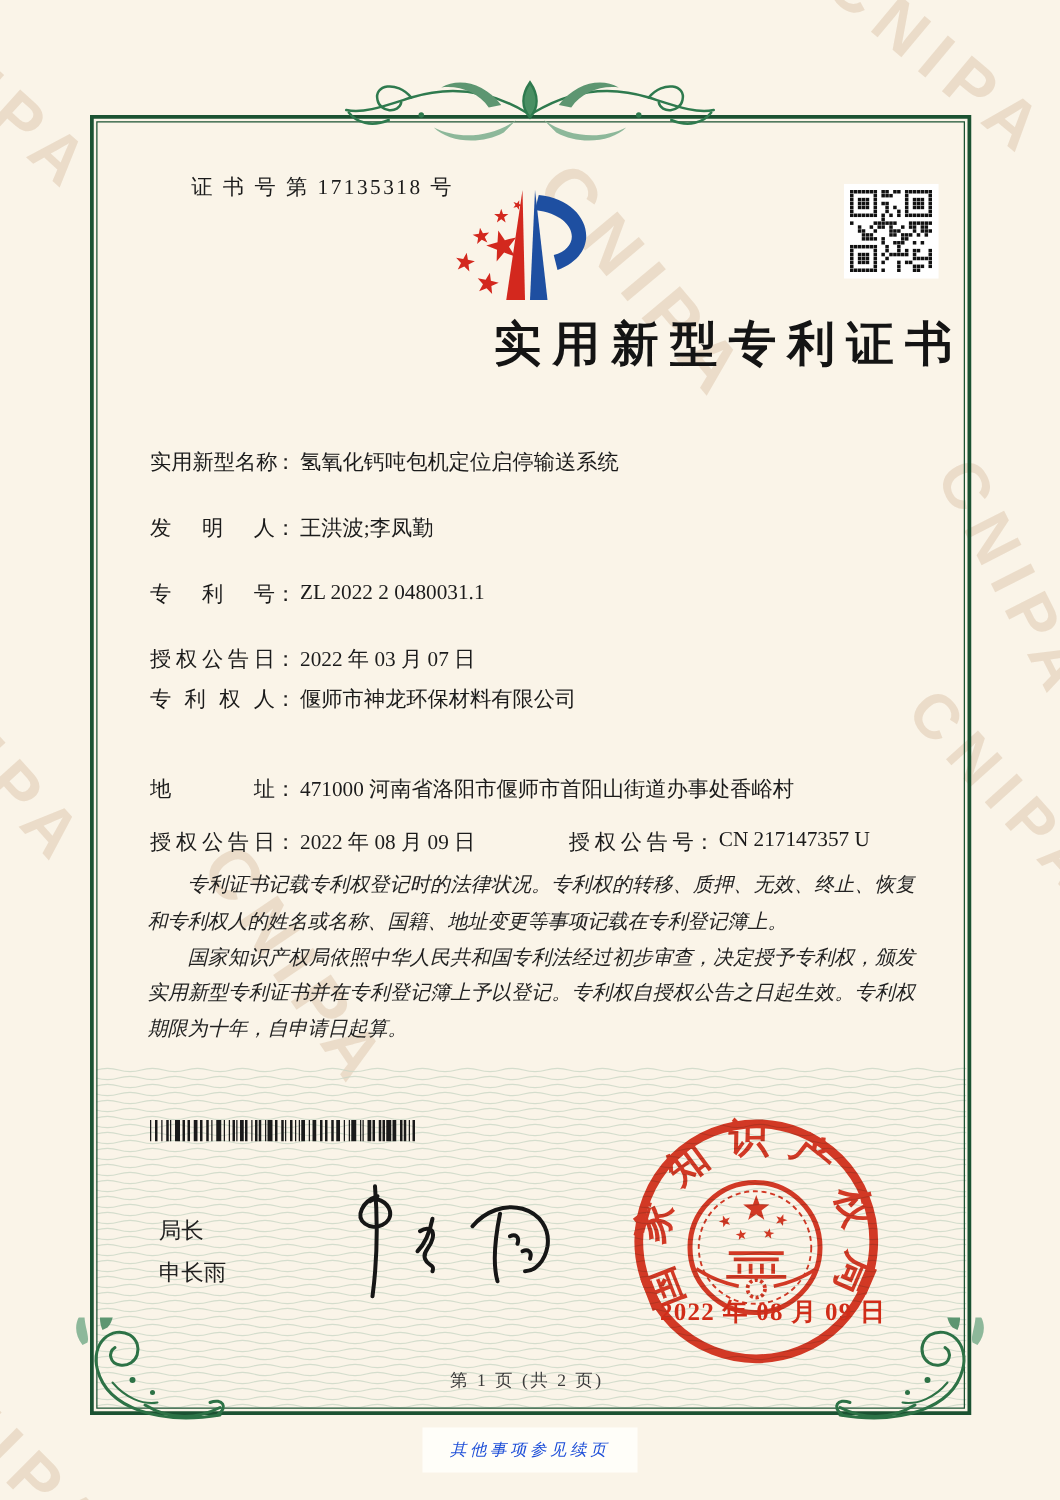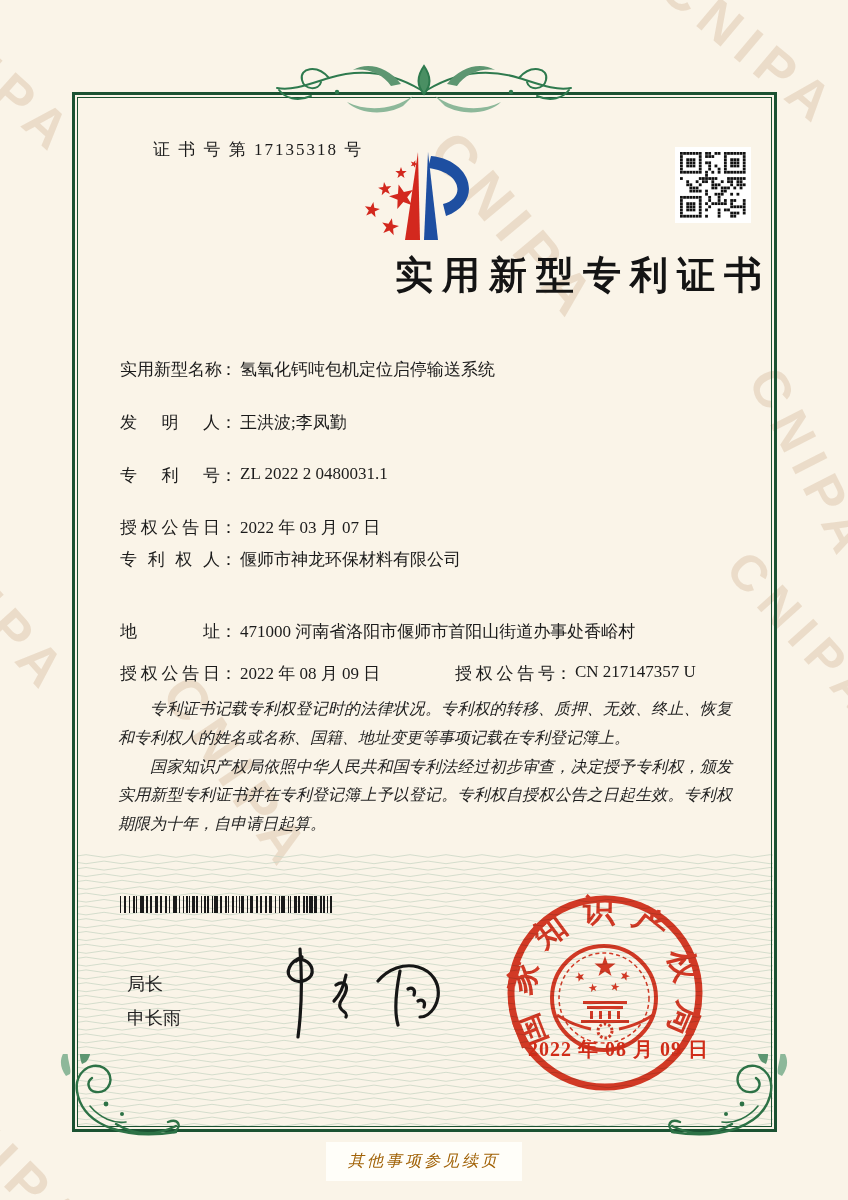--- a/index.html
+++ b/index.html
@@ -43,21 +43,21 @@
   .sig-name{position:absolute;left:127px;top:1006px;font-size:18px;z-index:4;
             font-family:"Liberation Sans","DejaVu Sans",sans-serif;color:#222;}
   .signature{position:absolute;left:250px;top:945px;z-index:5;}
   .seal{position:absolute;left:495px;top:885px;z-index:5;mix-blend-mode:multiply;opacity:.95;}
   .seal-date{position:absolute;left:528px;top:1036px;font-size:20px;font-weight:600;
              color:#d02c18;letter-spacing:1px;z-index:6;}
   .page-num{position:absolute;left:72px;top:1096px;width:699px;text-align:center;
             font-size:14px;letter-spacing:2px;color:#3a3a3a;z-index:4;}
   .cont-note{position:absolute;left:50%;top:1142px;transform:translateX(-50%);
              background:#fffef9;padding:9px 22px;z-index:4;}
-  .cont-note span{font-size:16px;font-style:italic;letter-spacing:3px;color:#a16207;}
+  .cont-note span{font-size:13px;font-style:italic;letter-spacing:3px;color:#1d4ed8;}
 </style>
 </head>
 <body>
 
 <div class="page">
 
   <div id="watermarks">
       <div class="wm" style="left: -70px; top: -22px; transform: rotate(42deg); font-size: 54px;">CNIPA</div>
       <div class="wm" style="left: 688px; top: -46px; transform: rotate(40deg); font-size: 54px;">CNIPA</div>
       <div class="wm" style="left: 468px; top: 118px; transform: rotate(50deg); font-size: 58px;">CNIPA</div>
@@ -508,17 +508,18 @@
       <rect x="113" y="126" width="3" height="8" stroke="none"></rect>
       <rect x="122" y="126" width="3" height="8" stroke="none"></rect>
       <rect x="86" y="135" width="48" height="3" stroke="none"></rect>
       <circle cx="110" cy="146" r="7" fill="none" stroke-width="3" stroke-dasharray="2.5 2"></circle>
       <path d="M62,130 C74,138 86,142 96,144" fill="none" stroke-width="3"></path>
       <path d="M158,130 C146,138 134,142 124,144" fill="none" stroke-width="3"></path>
     </g>
   </svg>
   <div class="seal-date">2022 年 08 月 09 日</div>
 
+  <div class="page-num">第 1 页 (共 2 页)</div>
   <div class="cont-note">
     <span>其他事项参见续页</span>
   </div>
 
 </div>
 
 </body></html>

